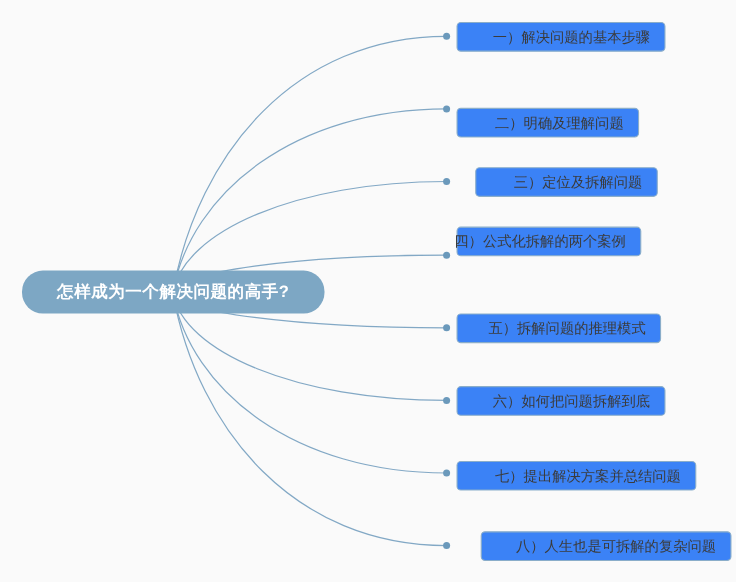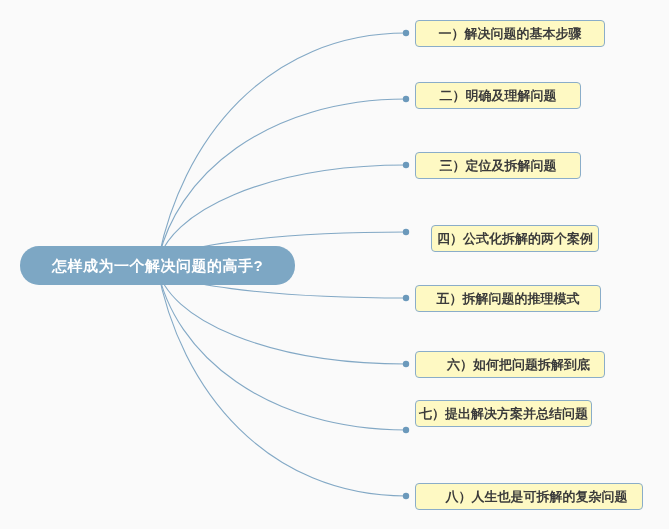--- a/index.html
+++ b/index.html
@@ -56,29 +56,28 @@
     font-weight: bold;
     letter-spacing: 0.5px;
     line-height: 1;
     white-space: nowrap;
   }
   .branch-node {
     position: absolute;
     left: 415px;
     height: 27px;
     box-sizing: border-box;
-    background: #fef9c3;
+    background: #3b82f6;
     border: 1px solid #8aadc9;
     border-radius: 4px;
     display: flex;
     align-items: center;
-    justify-content: center;
+    justify-content: flex-end;
     padding: 0 13px;
     z-index: 4;
-    font-weight: bold;
   }
   .branch-label {
     color: #3b3b3b;
     font-size: 13px;
     line-height: 1;
     white-space: nowrap;
   }
 </style>
 </head>
 <body>
@@ -104,34 +103,34 @@
       <circle class="edge-dot" cx="406" cy="496" r="3.2"></circle>
     </svg>
 
   <div id="root-node">
     <span id="root-label">怎样成为一个解决问题的高手?</span>
   </div>
 
 <div class="branch-node" style="left: 415px; width: 190px; top: 19.5px;">
       <span class="branch-label">一）解决问题的基本步骤</span>
     </div>
-    <div class="branch-node" style="left: 415px; width: 166px; top: 82px;">
+    <div class="branch-node" style="left: 415px; width: 166px; top: 98px;">
       <span class="branch-label">二）明确及理解问题</span>
     </div>
-    <div class="branch-node" style="left: 415px; width: 166px; top: 151.5px;">
+    <div class="branch-node" style="left: 432px; width: 166px; top: 151.5px;">
       <span class="branch-label">三）定位及拆解问题</span>
     </div>
-    <div class="branch-node" style="left: 415px; width: 168px; top: 225px; margin-left: 16px;">
+    <div class="branch-node" style="left: 415px; width: 168px; top: 206px;">
       <span class="branch-label">四）公式化拆解的两个案例</span>
     </div>
     <div class="branch-node" style="left: 415px; width: 186px; top: 284.5px;">
       <span class="branch-label">五）拆解问题的推理模式</span>
     </div>
     <div class="branch-node" style="left: 415px; width: 190px; top: 350.5px; padding-left: 30px;">
       <span class="branch-label">六）如何把问题拆解到底</span>
     </div>
-    <div class="branch-node" style="left: 415px; width: 177px; top: 400px;">
+    <div class="branch-node" style="left: 415px; width: 218px; top: 419px;">
       <span class="branch-label">七）提出解决方案并总结问题</span>
     </div>
-    <div class="branch-node" style="left: 415px; width: 228px; top: 482.5px; padding-left: 28px;">
+    <div class="branch-node" style="left: 437px; width: 228px; top: 482.5px; padding-left: 28px;">
       <span class="branch-label">八）人生也是可拆解的复杂问题</span>
     </div>
   </div>
 
 </body></html>

